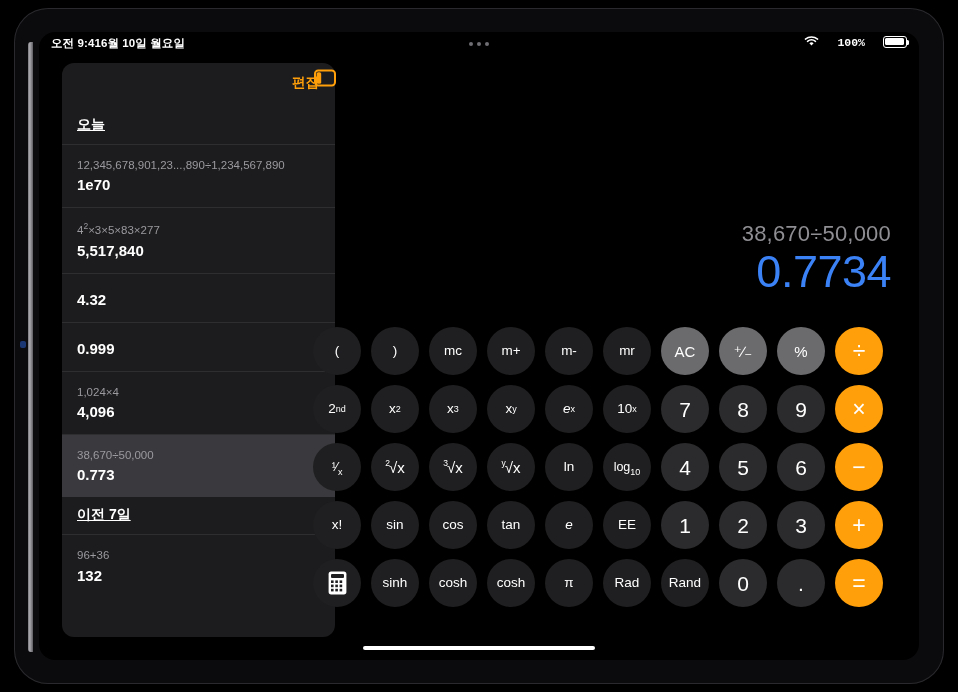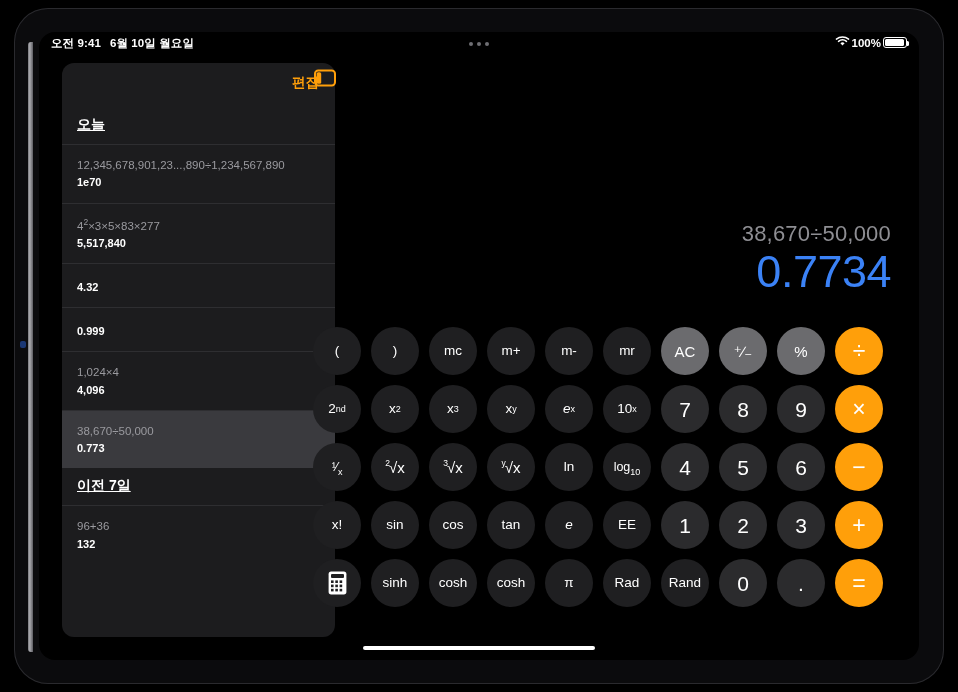--- a/index.html
+++ b/index.html
@@ -75,21 +75,20 @@
     top: 0;
     width: 880px;
     height: 26px;
   }
   .status-left {
     position: absolute;
     left: 12px;
     top: 4px;
     display: flex;
     align-items: flex-end;
-    gap: 9px;
     color: #ffffff;
     font-size: 11.5px;
     font-weight: bold;
     letter-spacing: .1px;
     white-space: nowrap;
   }
   .status-center-dots {
     position: absolute;
     left: 0;
     right: 0;
@@ -103,25 +102,25 @@
     width: 4px;
     height: 4px;
     border-radius: 50%;
     background: #6e6e73;
   }
   .status-right {
     position: absolute;
     right: 12px;
     top: 4px;
     display: flex;
-    align-items: center;
-    gap: 2px;
+    gap: 18px;
     color: #ffffff;
     font-size: 11.5px;
     font-weight: bold;
+    font-family: Liberation Mono, monospace;
   }
   .wifi-ico { display: block; }
   .battery {
     position: relative;
     width: 24px;
     height: 11.5px;
     border-radius: 3px;
     border: 1px solid #ffffff;
     box-sizing: border-box;
   }
@@ -197,21 +196,21 @@
   .history-expr {
     color: #9a9a9f;
     font-size: 11.5px;
     line-height: 1.25;
     white-space: nowrap;
     overflow: hidden;
     text-overflow: clip;
   }
   .history-result {
     color: #ffffff;
-    font-size: 11px;
+    font-size: 15px;
     font-weight: bold;
     margin-top: 4px;
     line-height: 1.2;
   }
   .history-expr sup { font-size: 8.5px; vertical-align: super; }
   .history-expr i { font-style: italic; }
 
   
   #sidebar-toggle {
     position: absolute;

